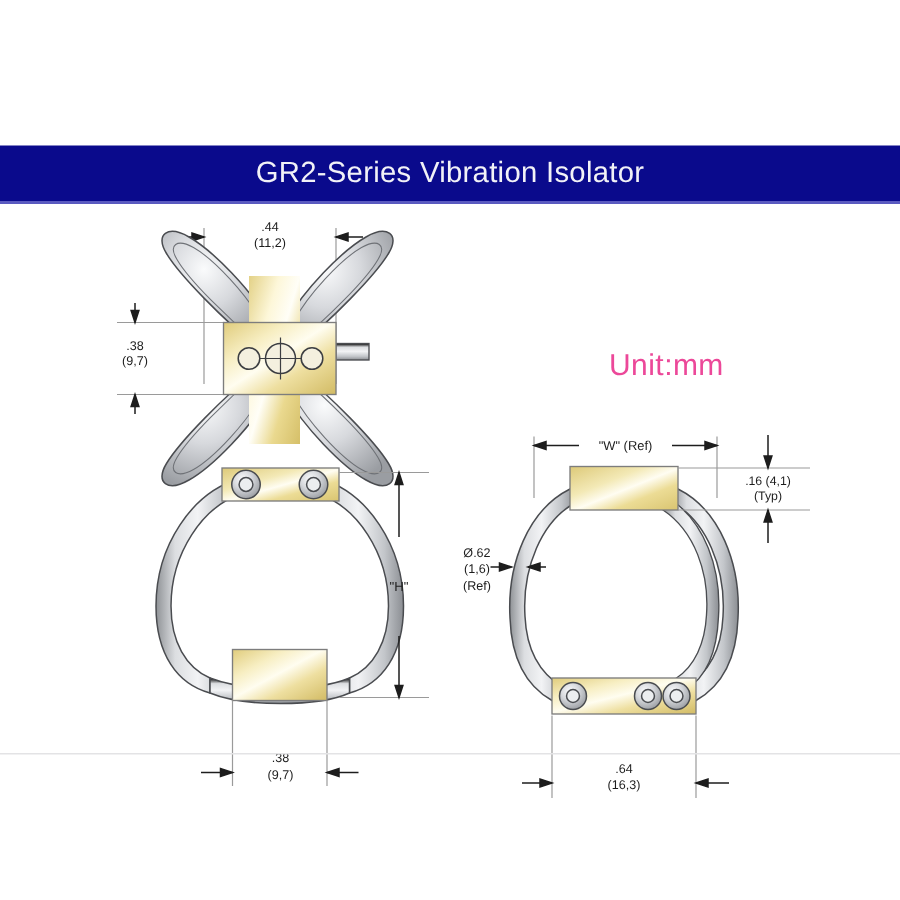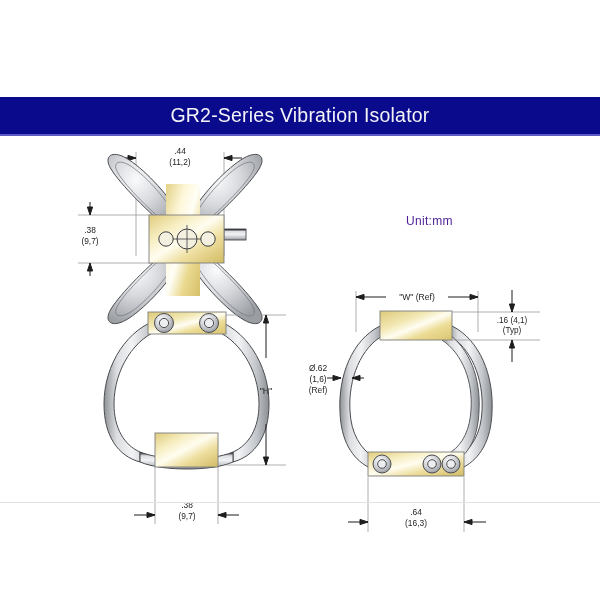--- a/index.html
+++ b/index.html
@@ -33,23 +33,23 @@
   #title-text {
     color: #f2f2f7;
     font-size: 19.5px;
     font-weight: 400;
     letter-spacing: 0.2px;
     white-space: nowrap;
   }
   
   #unit-note {
     position: absolute;
-    left: 406px; top: 214px;
-    color: #4c1d95;
-    font-size: 12px;
+    left: 406px; top: 233px;
+    color: #ec4899;
+    font-size: 20px;
     letter-spacing: 0.3px;
     white-space: nowrap;
   }
   
   #drawing-canvas {
     position: absolute;
     left: 0; top: 136px;
     width: 600px; height: 464px;
   }
   #footer-rule {

